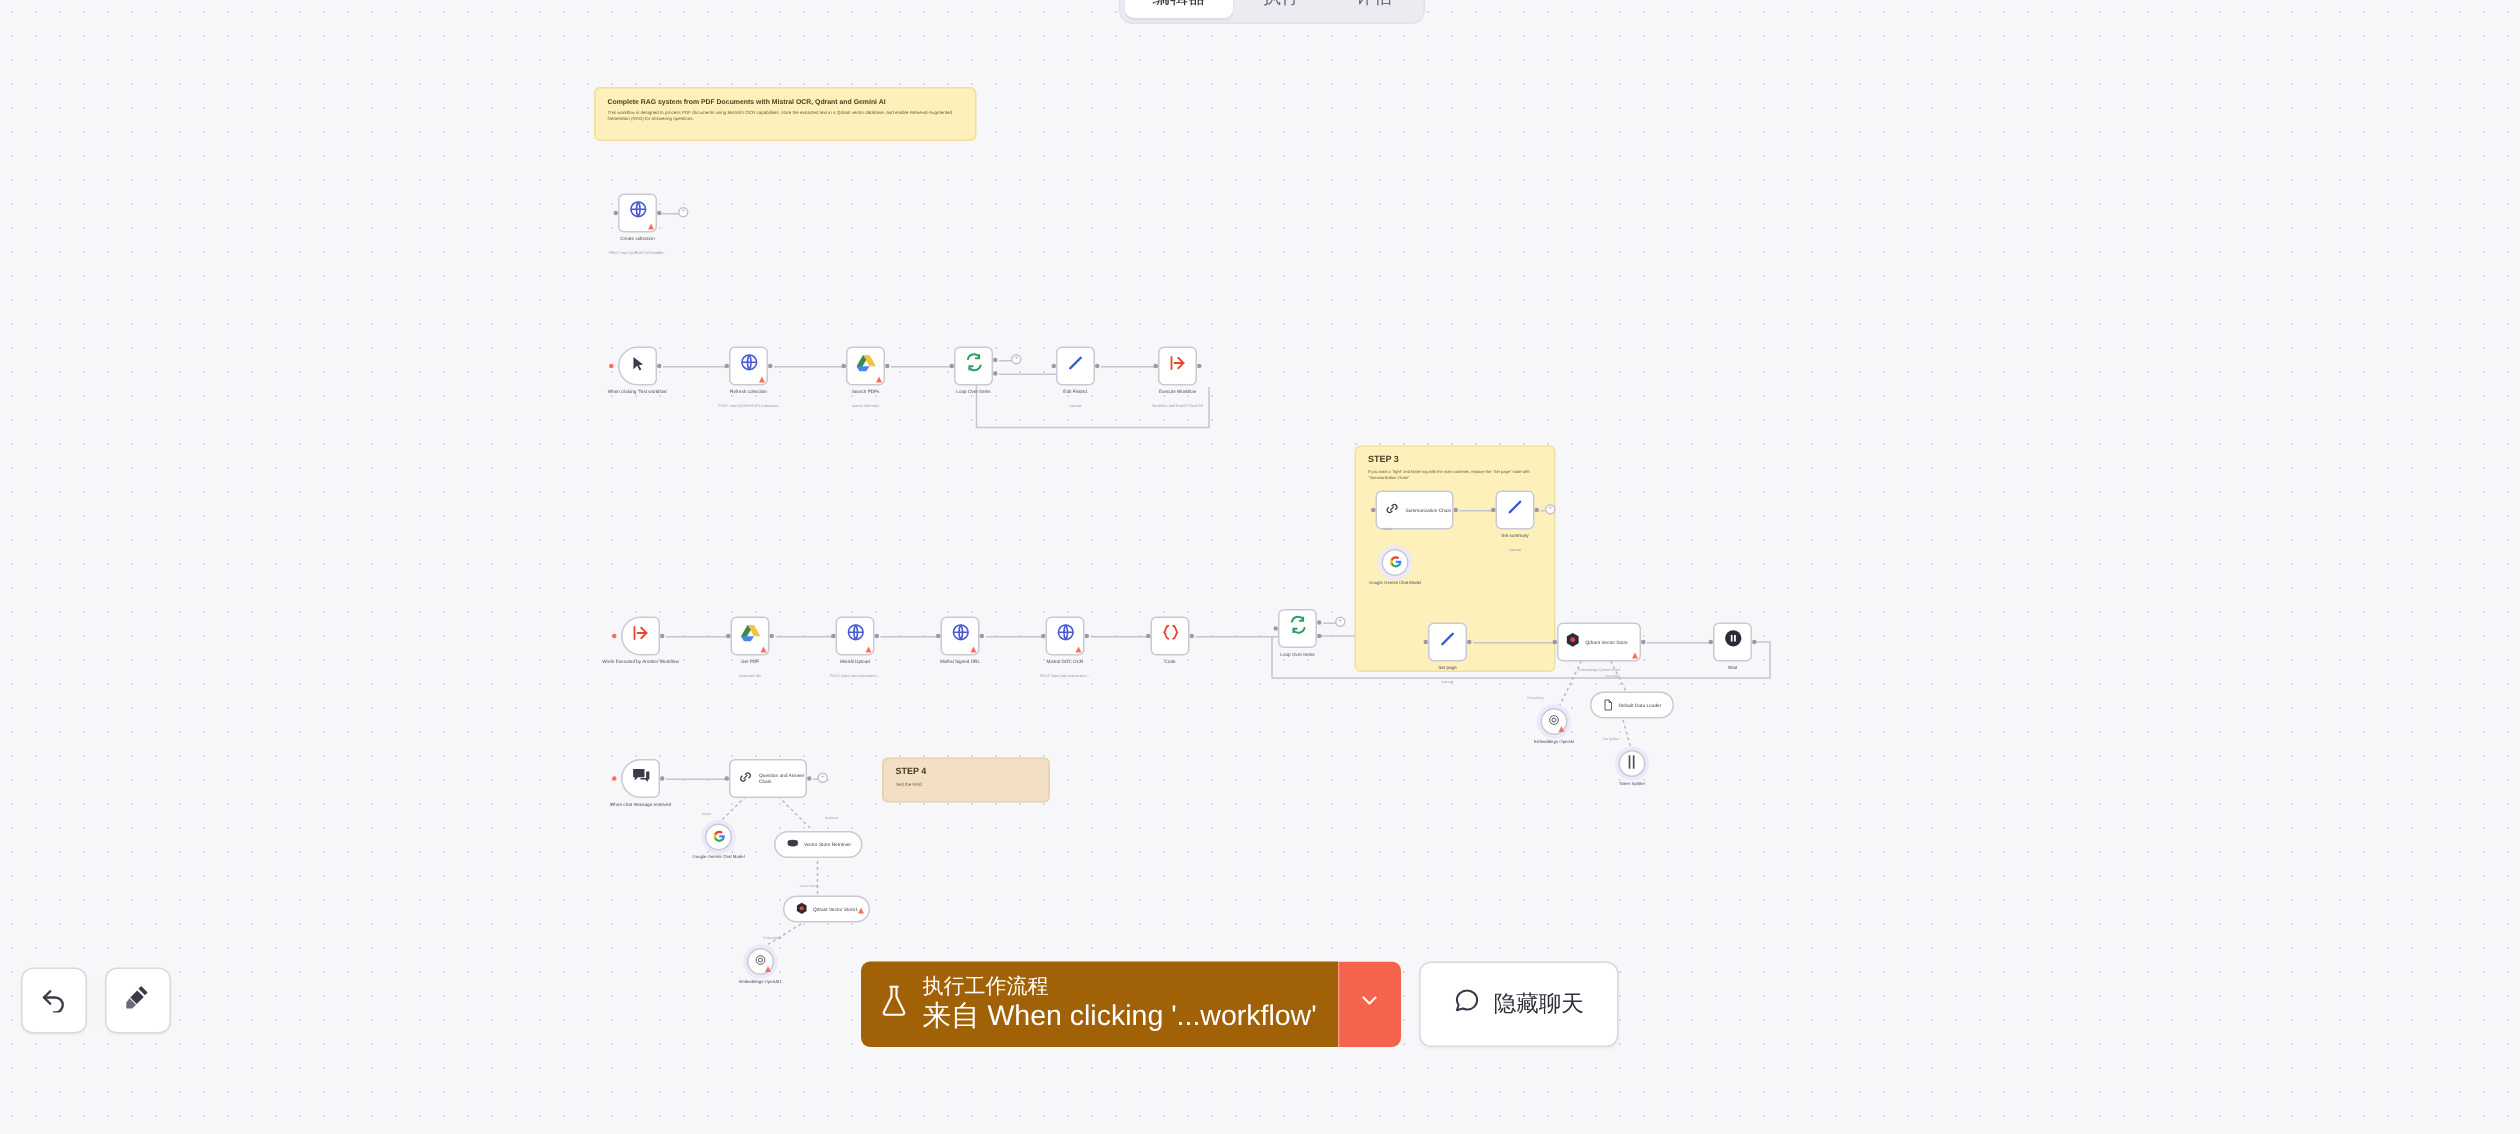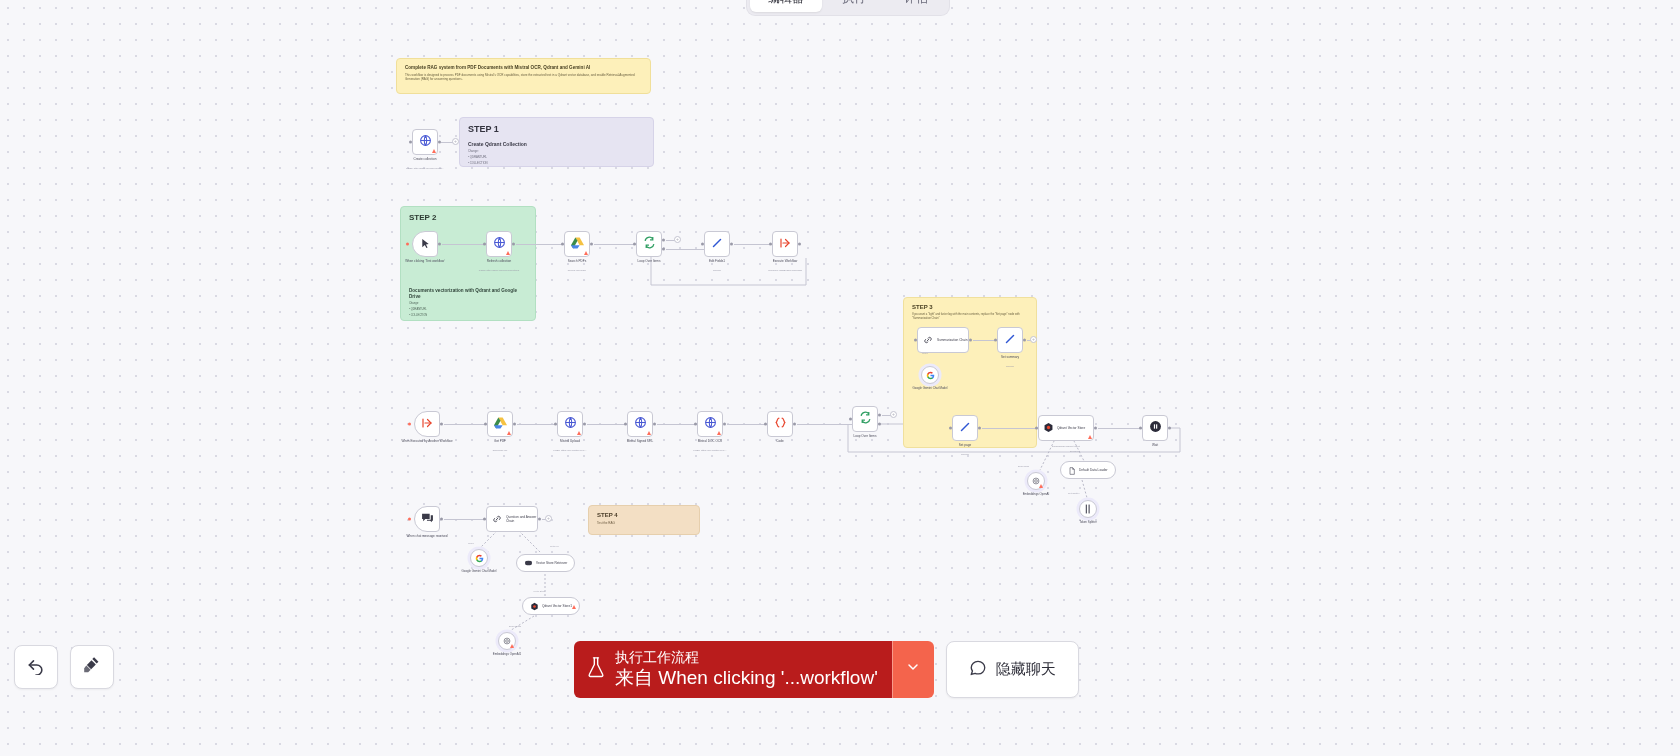--- a/index.html
+++ b/index.html
@@ -146,21 +146,21 @@
 
   
   .btm-left { position: absolute; left: 14px; top: 645px; display: flex; gap: 12px; }
   .sqbtn {
     width: 44px; height: 44px; background: #fff; border: 1px solid #d9d9e0;
     border-radius: 8px; display: flex; align-items: center; justify-content: center;
     box-shadow: 0 1px 2px rgba(0,0,0,.05);
   }
   .runbar { position: absolute; left: 574px; top: 641px; display: flex; align-items: stretch; gap: 12px; }
   .run-main {
-    display: flex; align-items: center; background: #b91c1c; color: #fff;
+    display: flex; align-items: center; background: #a16207; color: #fff;
     border-radius: 6px 0 0 6px; padding: 7px 14px 7px 12px; gap: 9px; min-width: 264px;
   }
   .run-main .txts { line-height: 1.3; }
   .run-t1 { font-size: 14px; }
   .run-t2 { font-size: 19px; }
   .run-caret {
     background: #f4644c; color: #fff; width: 42px; border-radius: 0 6px 6px 0;
     display: flex; align-items: center; justify-content: center;
     border-left: 1px solid rgba(255,255,255,.35); margin-left: -12px;
   }
@@ -200,37 +200,21 @@
     <path d="M516,528 L541,553" stroke="#b9b9c8" fill="none" stroke-width="1" stroke-dasharray="2,2"></path>
     <path d="M545,574 L545,596" stroke="#b9b9c8" fill="none" stroke-width="1" stroke-dasharray="2,2"></path>
     <path d="M534,616 L508,632" stroke="#b9b9c8" fill="none" stroke-width="1" stroke-dasharray="2,2"></path>
   </svg>
 
   <div class="sticky" id="sticky-intro">
     <div class="s-title">Complete RAG system from PDF Documents with Mistral OCR, Qdrant and Gemini AI</div>
     <div class="s-body">This workflow is designed to process PDF documents using Mistral's OCR capabilities, store the extracted text in a Qdrant vector database, and enable Retrieval-Augmented Generation (RAG) for answering questions.</div>
   </div>
 
-  <div class="sticky" id="sticky-step1">
-    <div class="st">STEP 1</div>
-    <div class="sub">Create Qdrant Collection</div>
-    <div class="mini">Change:</div>
-    <div class="mini">• <span>QDRANTURL</span></div>
-    <div class="mini">• <span>COLLECTION</span></div>
-  </div>
-
-  <div class="sticky" id="sticky-step2">
-    <div class="st">STEP 2</div>
-    <div style="margin-top:66px">
-      <div class="sub">Documents vectorization with Qdrant and Google Drive</div>
-      <div class="mini">Change:</div>
-      <div class="mini">• <span>QDRANTURL</span></div>
-      <div class="mini">• <span>COLLECTION</span></div>
-    </div>
-  </div>
+
 
   <div class="sticky" id="sticky-step3">
     <div class="st">STEP 3</div>
     <div class="mini">If you want a "light" and faster log with the main contents, replace the "Set page" node with "Summarization Chain"</div>
   </div>
 
   <div class="sticky" id="sticky-step4">
     <div class="st">STEP 4</div>
     <div class="mini">Test the RAG</div>
   </div>

